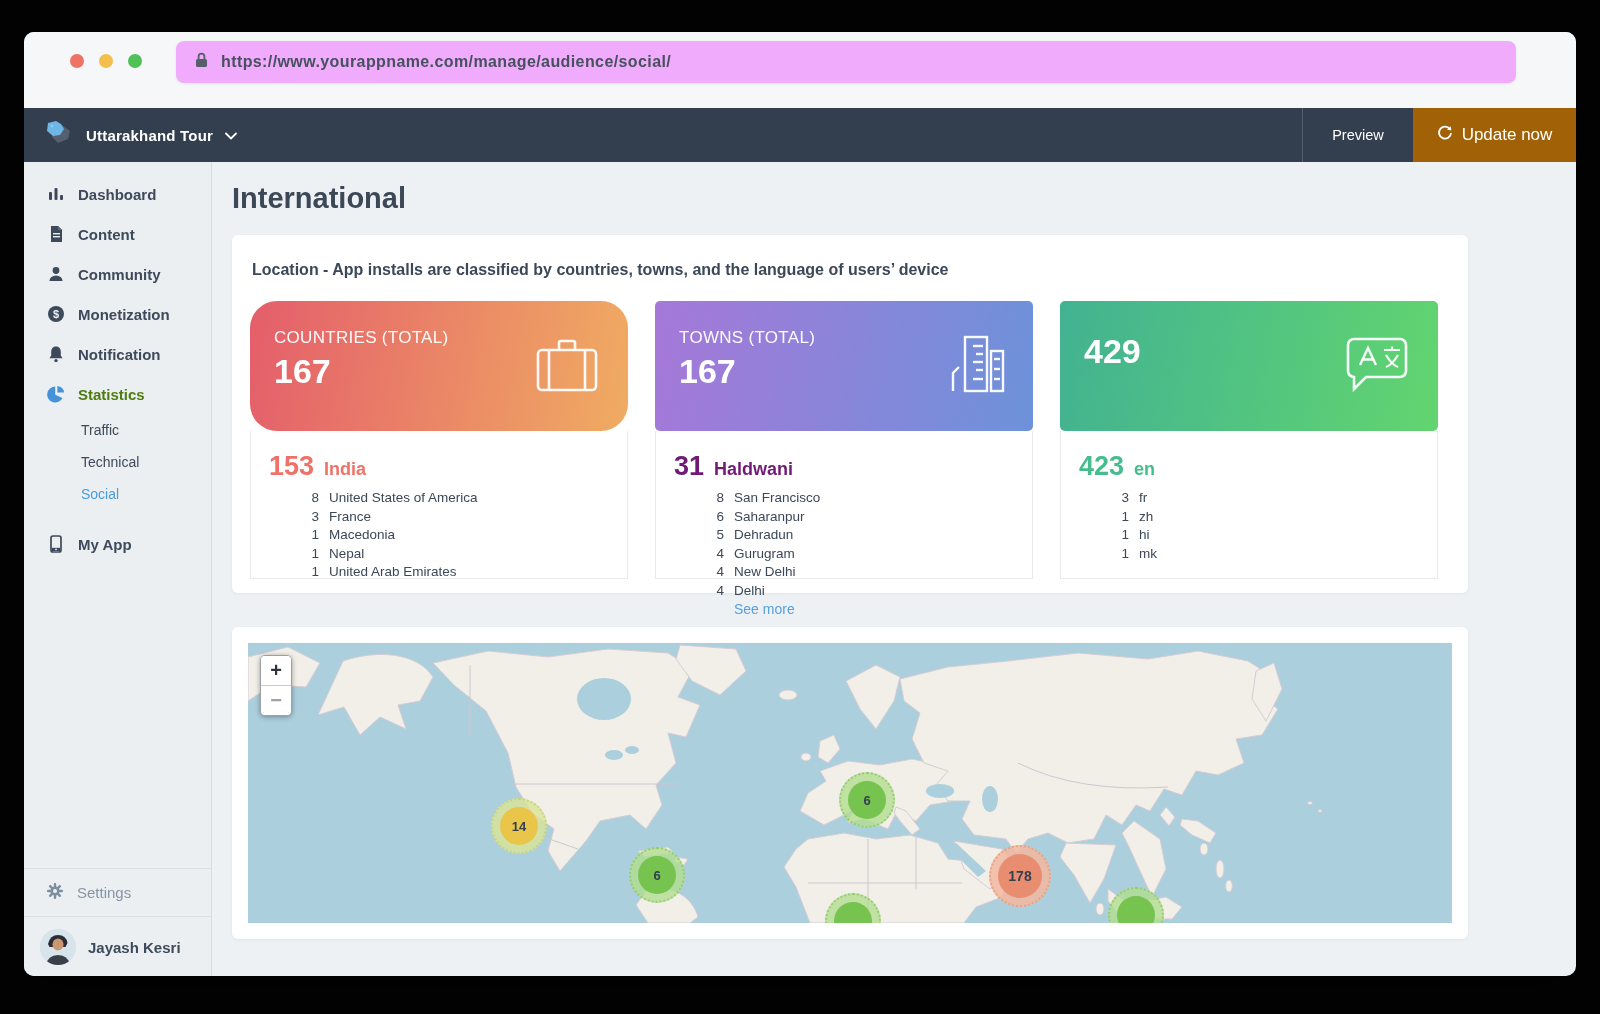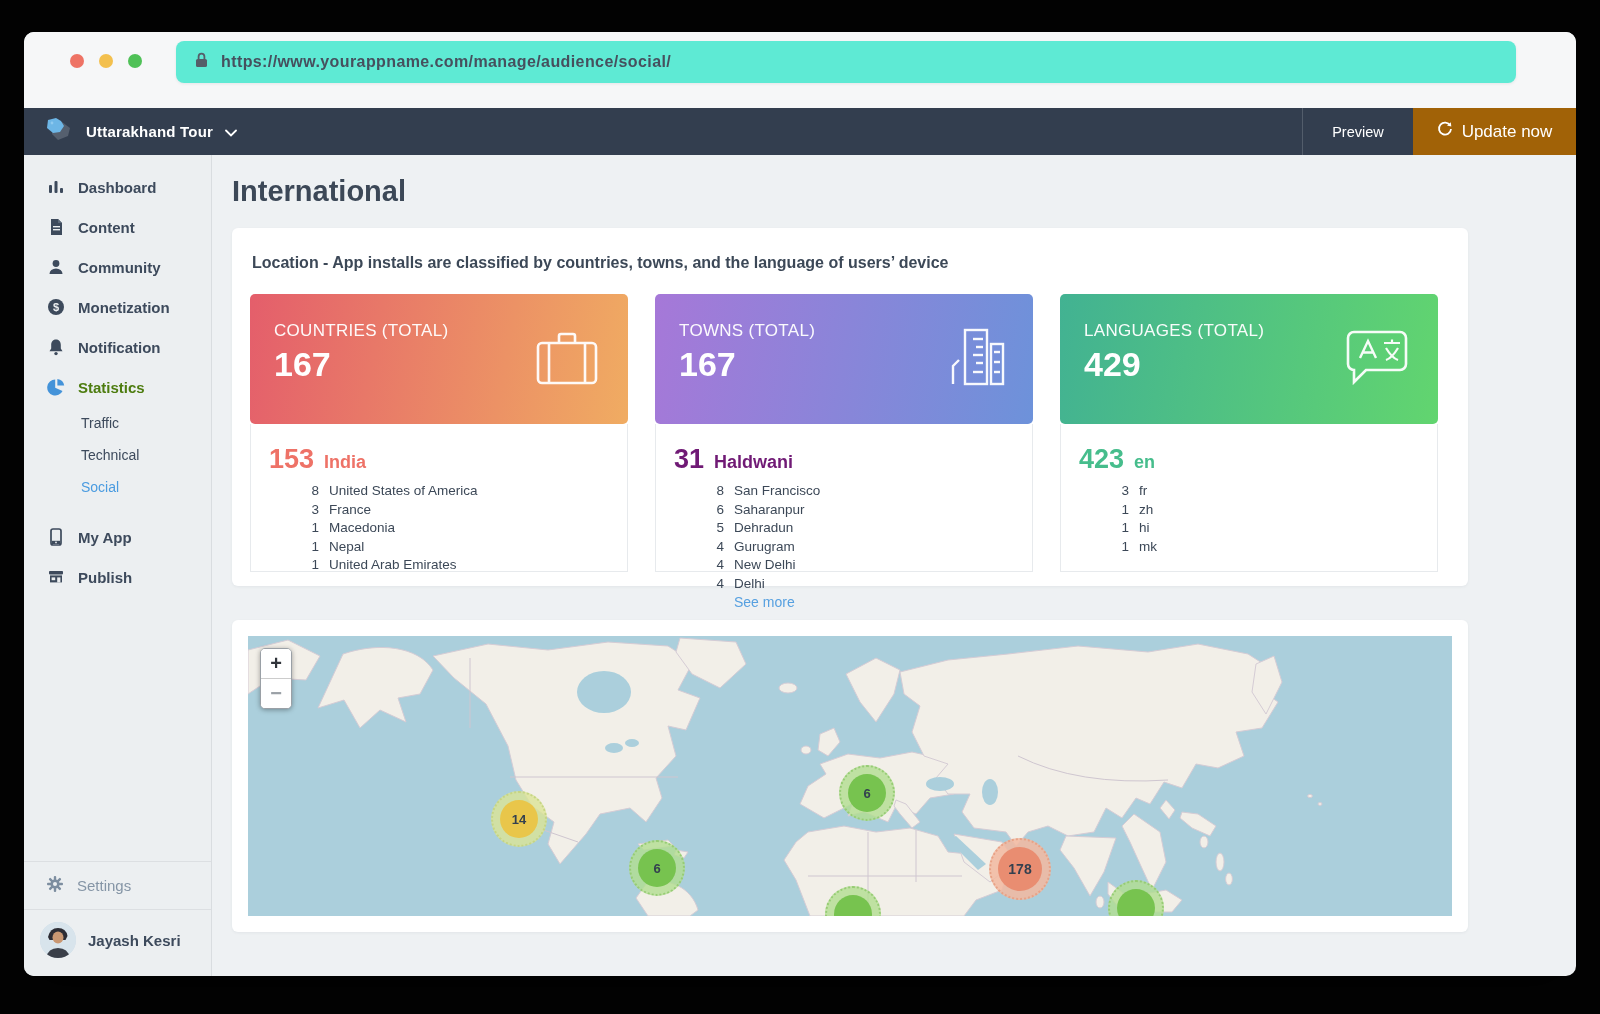--- a/index.html
+++ b/index.html
@@ -5,24 +5,24 @@
   html,body{margin:0;padding:0;}
   body{width:1600px;height:1014px;background:#030303;font-family:"Liberation Sans",sans-serif;position:relative;overflow:hidden;}
   .window{position:absolute;left:24px;top:32px;width:1552px;height:944px;border-radius:10px;background:#eef1f3;overflow:hidden;box-shadow:0 12px 48px rgba(0,0,0,.65);}
   
   .chrome{height:76px;background:#f6f7f8;position:relative;}
   .lights{position:absolute;left:46px;top:22px;display:flex;gap:15px;}
   .light{width:14px;height:14px;border-radius:50%;}
   .light.red{background:#ee7365;}
   .light.yellow{background:#f3c04e;}
   .light.green{background:#4fc157;}
-  .url-bar{position:absolute;left:152px;top:9px;width:1340px;height:42px;background:#5eead4;border-radius:8px;box-shadow:0 1px 3px rgba(30,40,60,.08);display:flex;align-items:center;padding:0 18px;box-sizing:border-box;gap:12px;}
+  .url-bar{position:absolute;left:152px;top:9px;width:1340px;height:42px;background:#f0abfc;border-radius:8px;box-shadow:0 1px 3px rgba(30,40,60,.08);display:flex;align-items:center;padding:0 18px;box-sizing:border-box;gap:12px;}
   .url-text{font-size:16px;color:#46505e;letter-spacing:.4px;font-weight:bold;}
   
-  .navbar{height:47px;background:#333e4f;display:flex;align-items:stretch;color:#fff;}
+  .navbar{height:54px;background:#333e4f;display:flex;align-items:stretch;color:#fff;}
   .brand{display:flex;align-items:center;gap:12px;padding-left:20px;}
   .brand-name{font-size:15px;font-weight:bold;letter-spacing:.2px;}
   .nav-spacer{flex:1;}
   .preview-btn{width:110px;border-left:1px solid rgba(255,255,255,.16);display:flex;align-items:center;justify-content:center;font-size:14.5px;cursor:pointer;}
   .update-btn{width:163px;background:#a16207;display:flex;align-items:center;justify-content:center;gap:9px;font-size:17px;cursor:pointer;}
   
   .body-row{display:flex;height:821px;}
   .sidebar{width:188px;min-width:188px;background:#ecefF1;border-right:1px solid #d9dde0;display:flex;flex-direction:column;color:#3d4a5c;box-sizing:border-box;}
   .nav{padding-top:12px;}
   .nav-item{display:flex;align-items:center;gap:13px;padding:11px 0 11px 22px;font-size:15px;font-weight:bold;cursor:pointer;}
@@ -36,21 +36,21 @@
   .user-row{padding:12px 0 18px 16px;display:flex;align-items:center;gap:12px;font-size:15px;font-weight:bold;color:#3d4a5c;cursor:pointer;}
   .avatar{width:36px;height:36px;border-radius:50%;overflow:hidden;background:#cfdde8;flex:none;}
   .content{flex:1;padding-left:20px;overflow:hidden;}
   .page-title{margin:20px 0 20px;font-size:29px;font-weight:bold;color:#3c4857;}
   
   .big-card{width:1236px;background:#fff;border-radius:6px;box-shadow:0 1px 3px rgba(40,50,60,.06);padding:22px 18px 14px;box-sizing:border-box;}
   .loc-heading{font-size:16px;font-weight:bold;color:#3c4857;margin:4px 0 0 2px;}
   .cols{display:flex;gap:27px;margin-top:22px;}
   .stat-col{width:378px;}
   .grad-card{height:130px;border-radius:5px;color:#fff;padding:27px 24px;box-sizing:border-box;position:relative;}
-  .g-countries{background:linear-gradient(100deg,#e45e6b,#f0ac62);}
+  .g-countries{background:linear-gradient(100deg,#e45e6b,#f0ac62);border-radius:27px;}
   .g-towns{background:linear-gradient(100deg,#a678d8,#6d92da);}
   .g-langs{background:linear-gradient(100deg,#42b292,#62d56f);}
   .grad-title{font-size:17px;letter-spacing:.3px;opacity:.96;}
   .grad-total{font-size:34px;font-weight:bold;margin-top:4px;}
   .grad-icon{position:absolute;right:28px;top:50%;transform:translateY(-50%);opacity:.95;}
   .list-box{border:1px solid #e7eaed;border-top:none;background:#fff;height:148px;box-sizing:border-box;padding:20px 16px 0;}
   .top-stat{display:flex;align-items:baseline;gap:10px;padding-left:2px;}
   .top-num{font-size:27px;font-weight:bold;}
   .top-label{font-size:18px;font-weight:bold;}
   .c-coral{color:#ee7267;}.c-blue{color:#701a75;}.c-green{color:#46bd8c;}
@@ -210,31 +210,20 @@
         <div class="nav-item">
           <span class="ic">
             <svg width="14" height="18" viewBox="0 0 14 18">
                 <rect x="2" y="1" width="10" height="16" rx="2" fill="none" stroke="#3d4a5c" stroke-width="1.7"></rect>
                 <rect x="2.8" y="12.8" width="8.4" height="3.2" fill="#3d4a5c"></rect>
                 <circle cx="7" cy="14.4" r="0.9" fill="#ecefF1"></circle>
               </svg>
           </span>
           <span>My App</span>
         </div>
-        <div class="nav-item">
-          <span class="ic">
-            <svg width="18" height="18" viewBox="0 0 18 18" fill="#3d4a5c">
-                <rect x="2" y="3" width="14" height="3.4" rx="0.8"></rect>
-                <path d="M3 7.4 h12 v7 h-12 z"></path>
-                <rect x="10.2" y="9.4" width="3.2" height="5" fill="#ecefF1"></rect>
-                <rect x="4.6" y="9.4" width="3.6" height="2.8" fill="#ecefF1"></rect>
-              </svg>
-          </span>
-          <span>Publish</span>
-        </div>
       </div>
 
       <div class="side-bottom">
         <div class="settings-row">
           <span class="ic">
             <svg width="18" height="18" viewBox="0 0 18 18" fill="#7d8ea0">
               <g>
                 <rect x="7.8" y="1" width="2.4" height="16" rx="1"></rect>
                 <rect x="7.8" y="1" width="2.4" height="16" rx="1" transform="rotate(45 9 9)"></rect>
                 <rect x="7.8" y="1" width="2.4" height="16" rx="1" transform="rotate(90 9 9)"></rect>
@@ -360,21 +349,20 @@
                     <span class="num">4</span>
                     <span>Delhi</span>
                   </div>
               </div>
               <div class="see-more">See more</div>
             </div>
           </div>
 
           <div class="stat-col">
             <div class="grad-card g-langs">
-              <div class="grad-title">LANGUAGES (TOTAL)</div>
               <div class="grad-total">429</div>
               <span class="grad-icon">
                 <svg width="66" height="58" viewBox="0 0 66 58" fill="none" stroke="#fff" stroke-width="2.6">
                   <path d="M10 4 h46 a6 6 0 0 1 6 6 v26 a6 6 0 0 1 -6 6 h-34 l-12 12 v-12 a6 6 0 0 1 -6 -6 v-26 a6 6 0 0 1 6 -6 z"></path>
                   <path d="M16 30 l8 -17 8 17 M19 24.5 h10" stroke-width="2.4"></path>
                   <path d="M40 15 h16 M48 11.5 v4 M42 20 q6 10 12 12 M54 20 q-6 10 -12 12" stroke-width="2.2"></path>
                 </svg>
               </span>
             </div>
             <div class="list-box">

